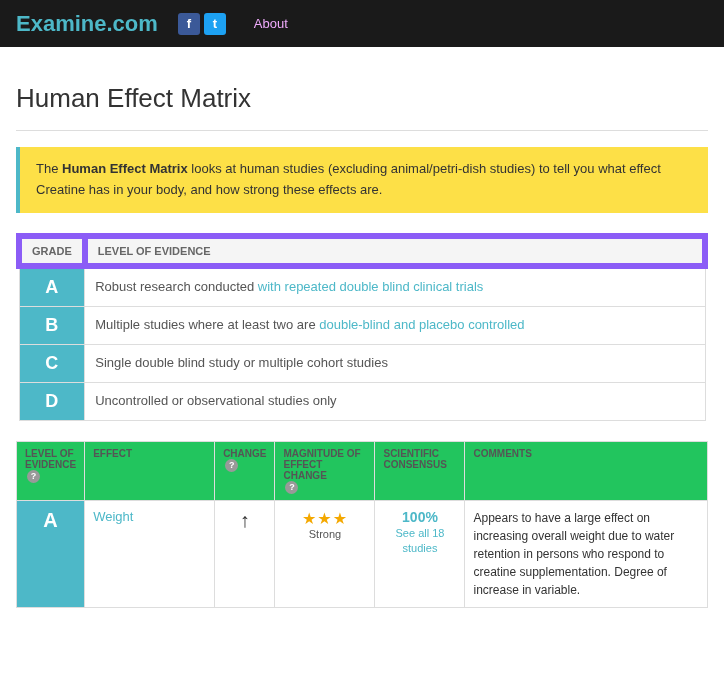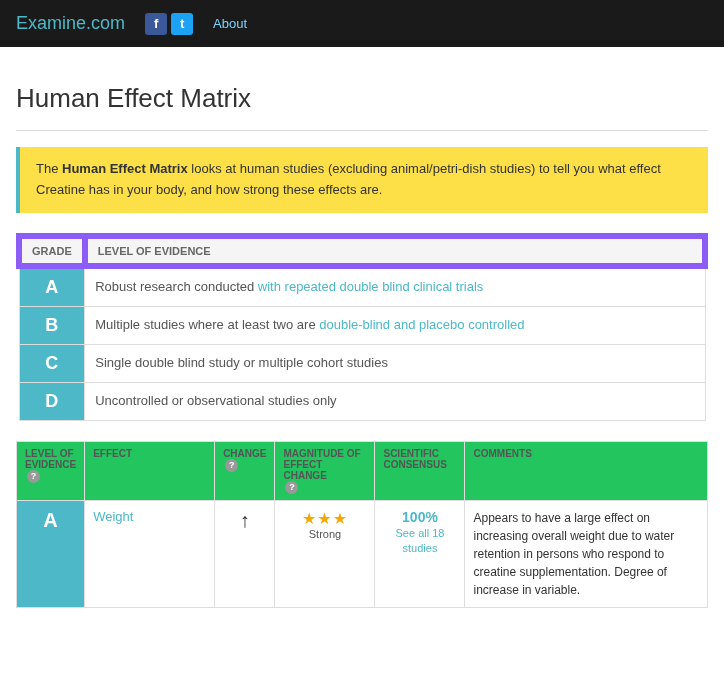--- a/index.html
+++ b/index.html
@@ -9,22 +9,22 @@
     nav {
       background: #1a1a1a;
       height: 47px;
       display: flex;
       align-items: center;
       padding: 0 16px;
       gap: 20px;
     }
     .nav-logo {
       color: #fff;
-      font-size: 18px;
-      font-weight: normal;
+      font-size: 22px;
+      font-weight: bold;
       white-space: nowrap;
     }
     .nav-logo span { color: #4db8c8; }
     .nav-links {
       display: flex;
       align-items: center;
       gap: 18px;
       flex: 1;
     }
     .nav-link {
@@ -48,21 +48,21 @@
       display: flex;
       align-items: center;
       justify-content: center;
       font-weight: bold;
       font-size: 13px;
       border-radius: 3px;
       cursor: pointer;
     }
     .social-fb { background: #3b5998; color: #fff; }
     .social-tw { background: #1da1f2; color: #fff; }
-    .nav-about { color: #7dd3fc; font-size: 13px; cursor: pointer; margin-left: 0; }
+    .nav-about { color: #f0abfc; font-size: 13px; cursor: pointer; margin-left: 8px; }
 
     
     .page { padding: 36px 16px; max-width: 724px; }
 
     h1.page-title {
       font-size: 26px;
       font-weight: normal;
       color: #333;
       margin-bottom: 16px;
     }

